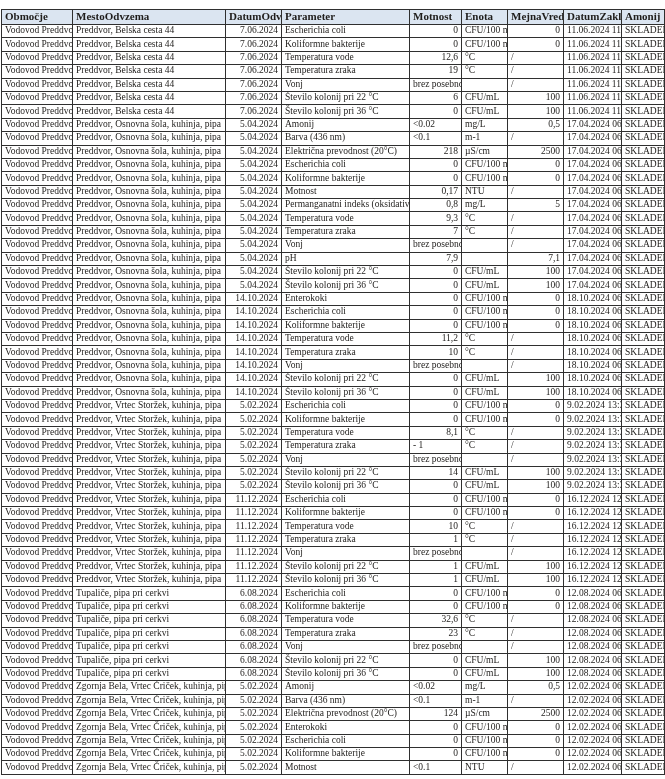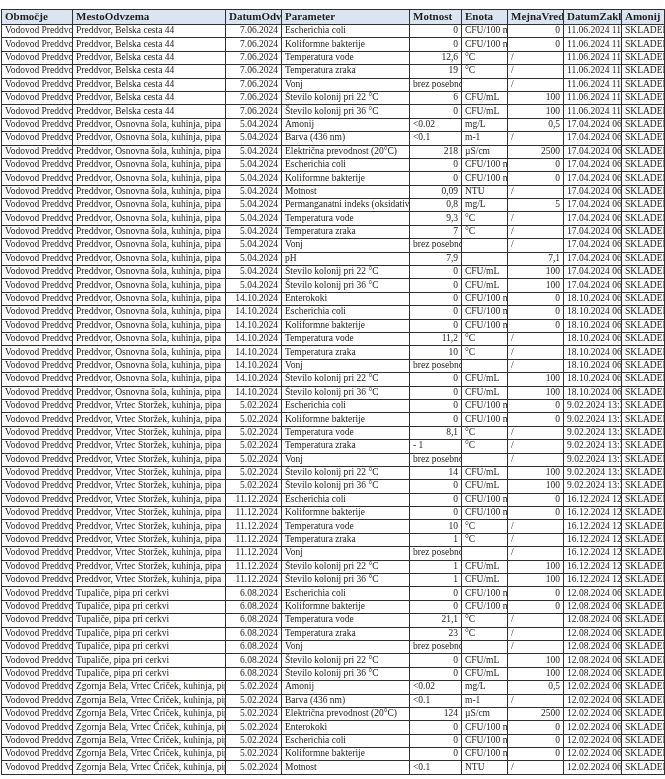--- a/index.html
+++ b/index.html
@@ -206,21 +206,21 @@
           <td class="al">CFU/100 mL</td>
           <td class="ar">0</td>
           <td class="ar">17.04.2024 06:08</td>
           <td class="al">SKLADEN</td>
         </tr>
         <tr>
           <td class="al">Vodovod Preddvor</td>
           <td class="al">Preddvor, Osnovna šola, kuhinja, pipa</td>
           <td class="ar">5.04.2024</td>
           <td class="al">Motnost</td>
-          <td class="ar">0,09</td>
+          <td class="ar">0,17</td>
           <td class="al">NTU</td>
           <td class="al">/</td>
           <td class="ar">17.04.2024 06:08</td>
           <td class="al">SKLADEN</td>
         </tr>
         <tr>
           <td class="al">Vodovod Preddvor</td>
           <td class="al">Preddvor, Osnovna šola, kuhinja, pipa</td>
           <td class="ar">5.04.2024</td>
           <td class="al">Permanganatni indeks (oksidativnost)</td>
@@ -558,21 +558,21 @@
           <td class="al">CFU/100 mL</td>
           <td class="ar">0</td>
           <td class="ar">12.08.2024 06:06</td>
           <td class="al">SKLADEN</td>
         </tr>
         <tr>
           <td class="al">Vodovod Preddvor</td>
           <td class="al">Tupaliče, pipa pri cerkvi</td>
           <td class="ar">6.08.2024</td>
           <td class="al">Temperatura vode</td>
-          <td class="ar">21,1</td>
+          <td class="ar">32,6</td>
           <td class="al">°C</td>
           <td class="al">/</td>
           <td class="ar">12.08.2024 06:06</td>
           <td class="al">SKLADEN</td>
         </tr>
         <tr>
           <td class="al">Vodovod Preddvor</td>
           <td class="al">Tupaliče, pipa pri cerkvi</td>
           <td class="ar">6.08.2024</td>
           <td class="al">Temperatura zraka</td>

